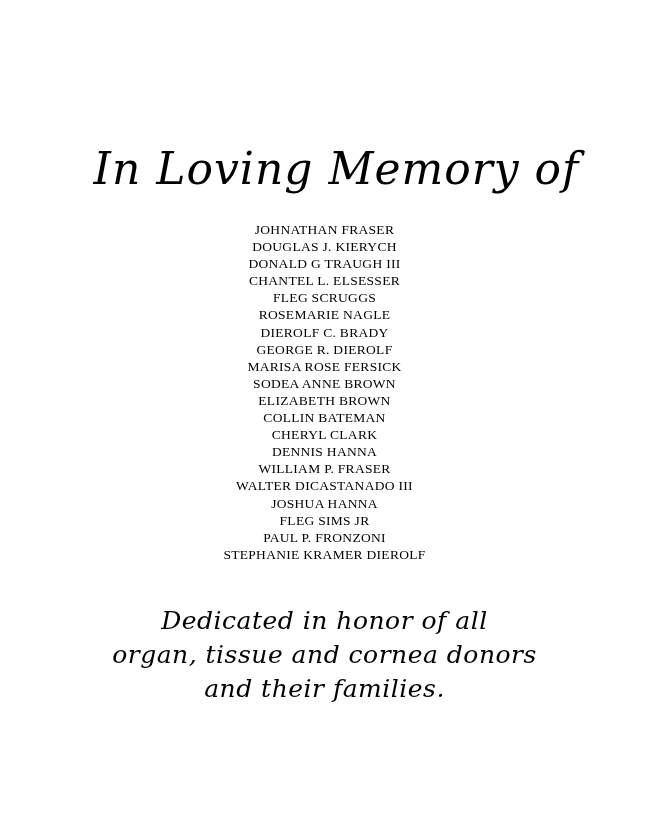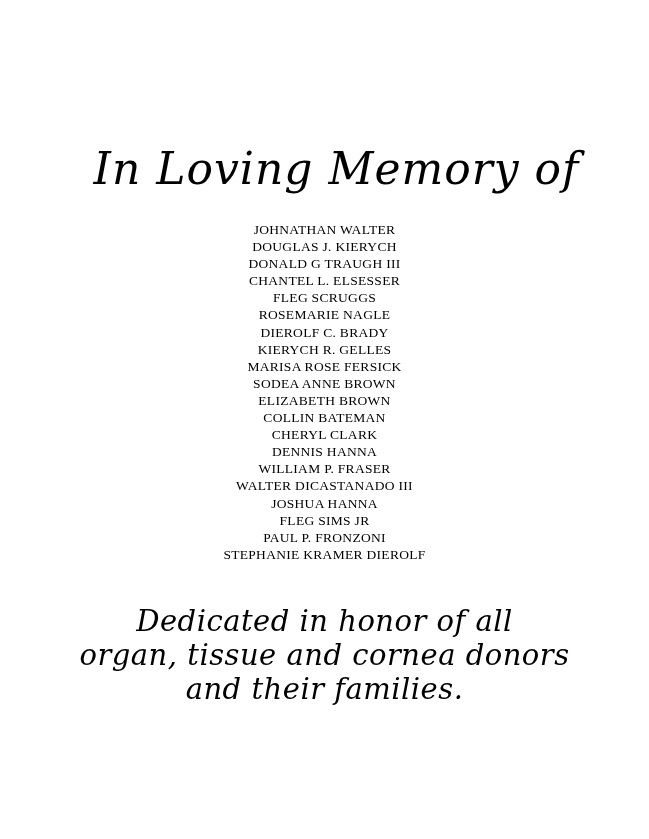--- a/index.html
+++ b/index.html
@@ -47,43 +47,43 @@
   .dedication {
     position: absolute;
     top: 604px;
     left: 0;
     width: 100%;
     text-align: center;
   }
   .dedication div {
     font-family: "DejaVu Serif", serif;
     font-style: italic;
-    font-size: 29px;
+    font-size: 25px;
     line-height: 34px;
     letter-spacing: 0.5px;
     color: #000000;
     white-space: nowrap;
   }
 </style>
 </head>
 <body>
 
 <div class="page">
 
   <div class="memorial-title">In Loving Memory of</div>
 
   <div class="names-list">
-      <div>JOHNATHAN WALTER</div>
+      <div>JOHNATHAN FRASER</div>
       <div>DOUGLAS J. KIERYCH</div>
       <div>DONALD G TRAUGH III</div>
       <div>CHANTEL L. ELSESSER</div>
       <div>FLEG SCRUGGS</div>
       <div>ROSEMARIE NAGLE</div>
       <div>DIEROLF C. BRADY</div>
-      <div>KIERYCH R. GELLES</div>
+      <div>GEORGE R. DIEROLF</div>
       <div>MARISA ROSE FERSICK</div>
       <div>SODEA ANNE BROWN</div>
       <div>ELIZABETH BROWN</div>
       <div>COLLIN BATEMAN</div>
       <div>CHERYL CLARK</div>
       <div>DENNIS HANNA</div>
       <div>WILLIAM P. FRASER</div>
       <div>WALTER DICASTANADO III</div>
       <div>JOSHUA HANNA</div>
       <div>FLEG SIMS JR</div>

